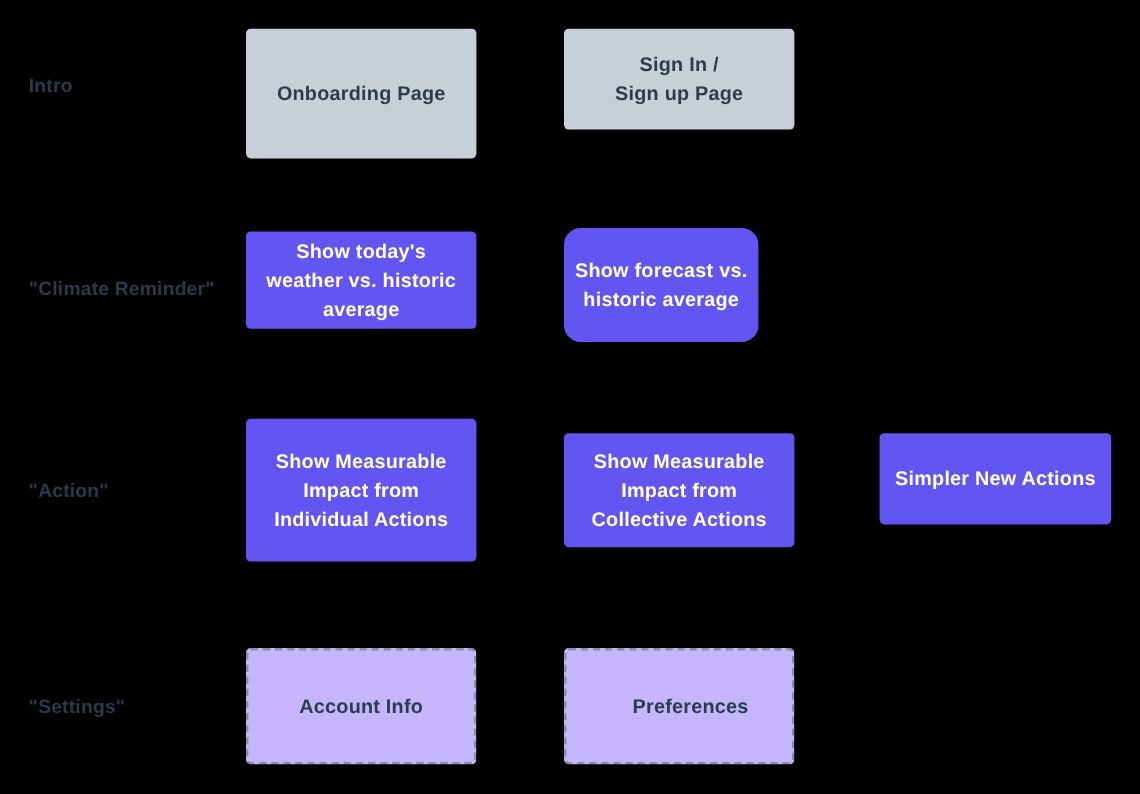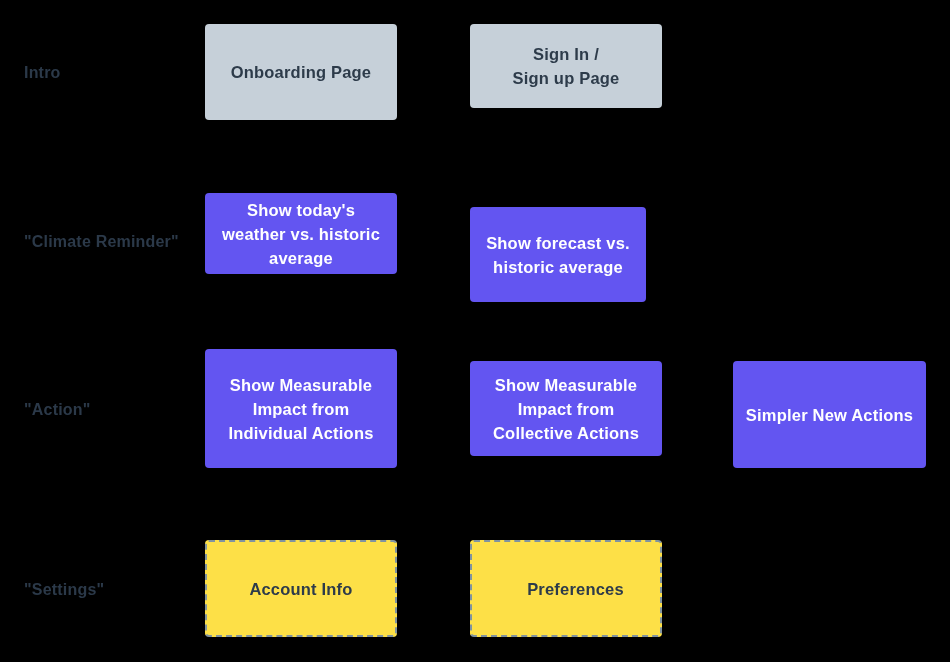--- a/index.html
+++ b/index.html
@@ -46,32 +46,32 @@
   }
   .box.light {
     background: #C6D0D9;
     color: #2D3B4A;
   }
   .box.purple {
     background: #6355F1;
     color: #FFFFFF;
   }
   .box.dashed {
-    background: #fde047;
+    background: #c4b5fd;
     color: #2D3B4A;
     border: 2px dashed #8093A0;
   }
 
-  .r1c1 { left: 205px; top: 24px;  width: 192px; height: 96px; }
+  .r1c1 { left: 205px; top: 24px;  width: 192px; height: 108px; }
   .r1c2 { left: 470px; top: 24px;  width: 192px; height: 84px; }
   .r2c1 { left: 205px; top: 193px; width: 192px; height: 81px; }
-  .r2c2 { left: 470px; top: 207px; width: 176px; height: 95px; }
+  .r2c2 { left: 470px; top: 190px; width: 162px; height: 95px; border-radius: 14px; }
   .r3c1 { left: 205px; top: 349px; width: 192px; height: 119px; }
   .r3c2 { left: 470px; top: 361px; width: 192px; height: 95px; }
-  .r3c3 { left: 733px; top: 361px; width: 193px; height: 107px; }
+  .r3c3 { left: 733px; top: 361px; width: 193px; height: 76px; }
   .r4c1 { left: 205px; top: 540px; width: 192px; height: 97px; }
   .r4c2 { left: 470px; top: 540px; width: 192px; height: 97px; padding-left: 19px; }
 </style>
 </head>
 <body>
 
 <div class="canvas">
 
   <div class="row-label label-1">Intro</div>
   <div class="row-label label-2">"Climate Reminder"</div>

